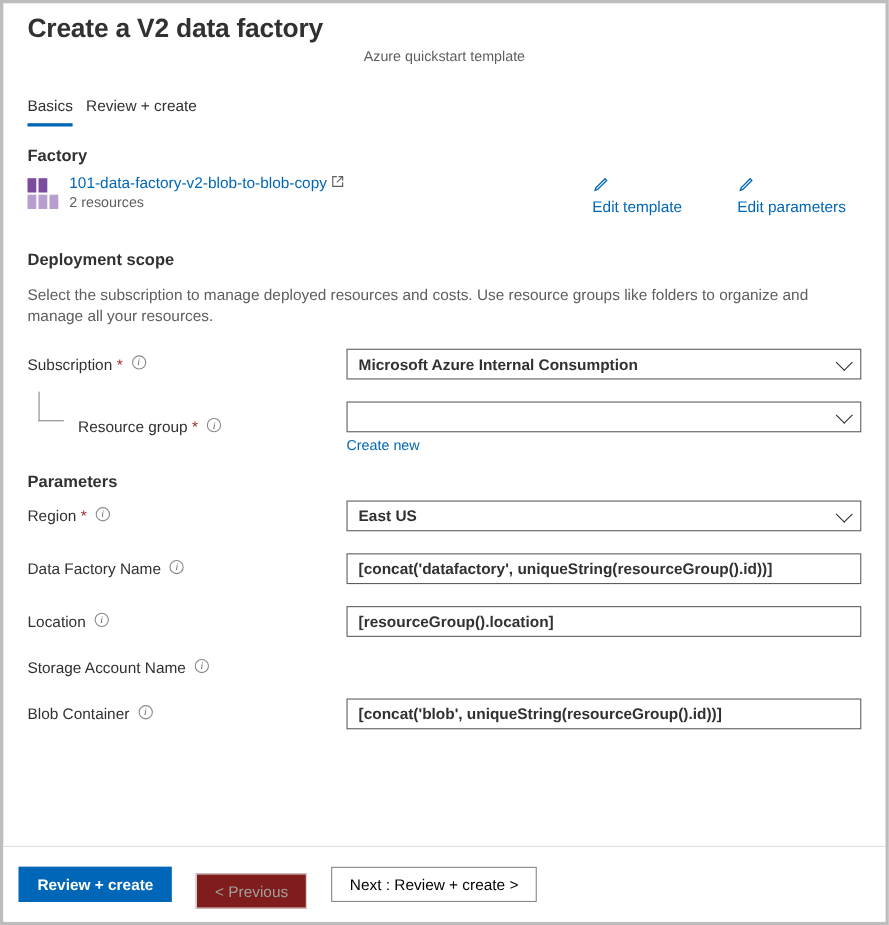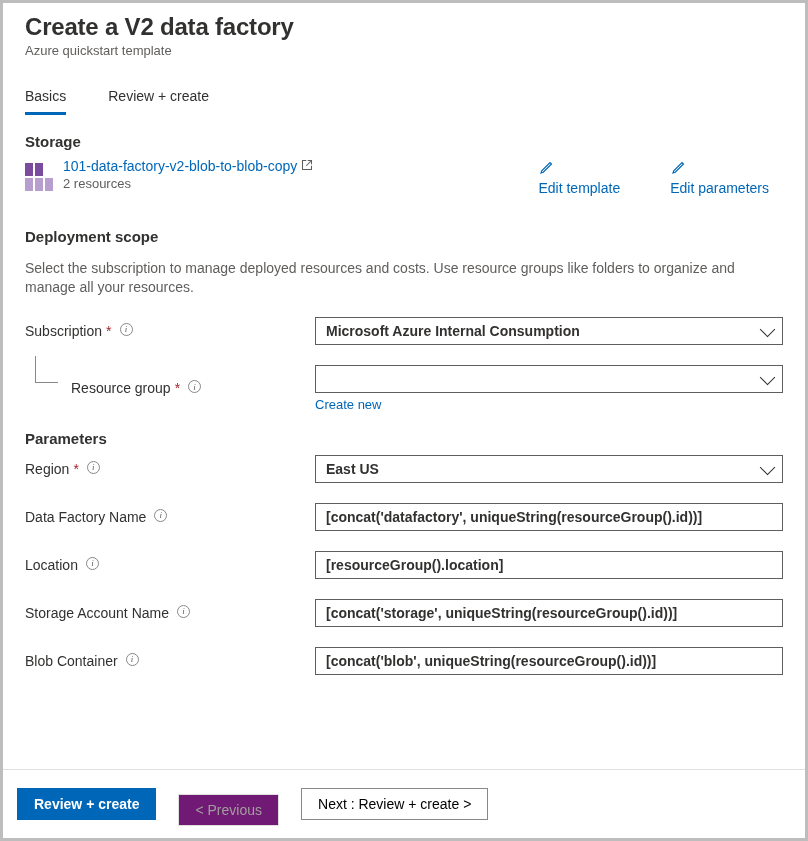--- a/index.html
+++ b/index.html
@@ -22,25 +22,26 @@
     margin: 0;
     font-size: 24px;
     font-weight: 600;
     color: #323130;
     letter-spacing: -0.2px;
   }
   .subtitle {
     margin: 2px 0 0 0;
     font-size: 13px;
     color: #605e5c;
+    text-align: center;
   }
   .tabs {
     margin-top: 30px;
     display: flex;
-    gap: 42px;
+    gap: 12px;
   }
   .tab {
     padding: 0 0 8px 0;
     font-size: 14px;
     color: #323130;
     cursor: pointer;
     border-bottom: 3px solid transparent;
   }
   .tab.active {
     border-bottom-color: #0067b8;
@@ -53,21 +54,21 @@
     color: #323130;
   }
   .template-row {
     display: flex;
     align-items: flex-start;
     justify-content: space-between;
   }
   .template-left {
     display: flex;
     gap: 10px;
-    align-items: flex-end;
+    align-items: center;
   }
   .template-icon {
     width: 28px; height: 28px;
     display: grid;
     grid-template-columns: repeat(3,1fr);
     grid-template-rows: repeat(2,1fr);
     gap: 2px;
     margin-top: 2px;
   }
   .template-icon span { background:#7b4b9e; }
@@ -200,40 +201,40 @@
     font-size:14px;
     cursor:pointer;
   }
   .btn.primary {
     background:#0067b8;
     border-color:#0067b8;
     color:#fff;
     font-weight:600;
   }
   .btn.disabled {
-    background:#701a75;
+    background:#7f1d1d;
     border-color:#e1dfdd;
     color:#a19f9d;
     cursor:default;
     margin-top:12px;
   }
 </style>
 </head>
 <body>
 
 <div class="content">
   <h1 class="title">Create a V2 data factory</h1>
   <div class="subtitle">Azure quickstart template</div>
 
   <div class="tabs">
     <div class="tab active">Basics</div>
     <div class="tab">Review + create</div>
   </div>
 
-  <div class="section-heading">Storage</div>
+  <div class="section-heading">Factory</div>
   <div class="template-row">
     <div class="template-left">
       <div class="template-icon">
         <span></span>
           <span></span>
           <span class="lt" style="visibility:hidden"></span>
         <span class="lt"></span>
           <span class="lt"></span>
           <span class="lt"></span>
       </div>
@@ -326,23 +327,20 @@
     <div class="field-control">
       <input class="textinput" value="[resourceGroup().location]" style="">
     </div>
   </div>
 
   <div class="field-row">
     <div class="field-label">
       <span>Storage Account Name</span>
       <span class="info-icon">i</span>
     </div>
-    <div class="field-control">
-      <input class="textinput" value="[concat('storage', uniqueString(resourceGroup().id))]" style="">
-    </div>
   </div>
 
   <div class="field-row">
     <div class="field-label">
       <span>Blob Container</span>
       <span class="info-icon">i</span>
     </div>
     <div class="field-control">
       <input class="textinput" value="[concat('blob', uniqueString(resourceGroup().id))]" style="">
     </div>

